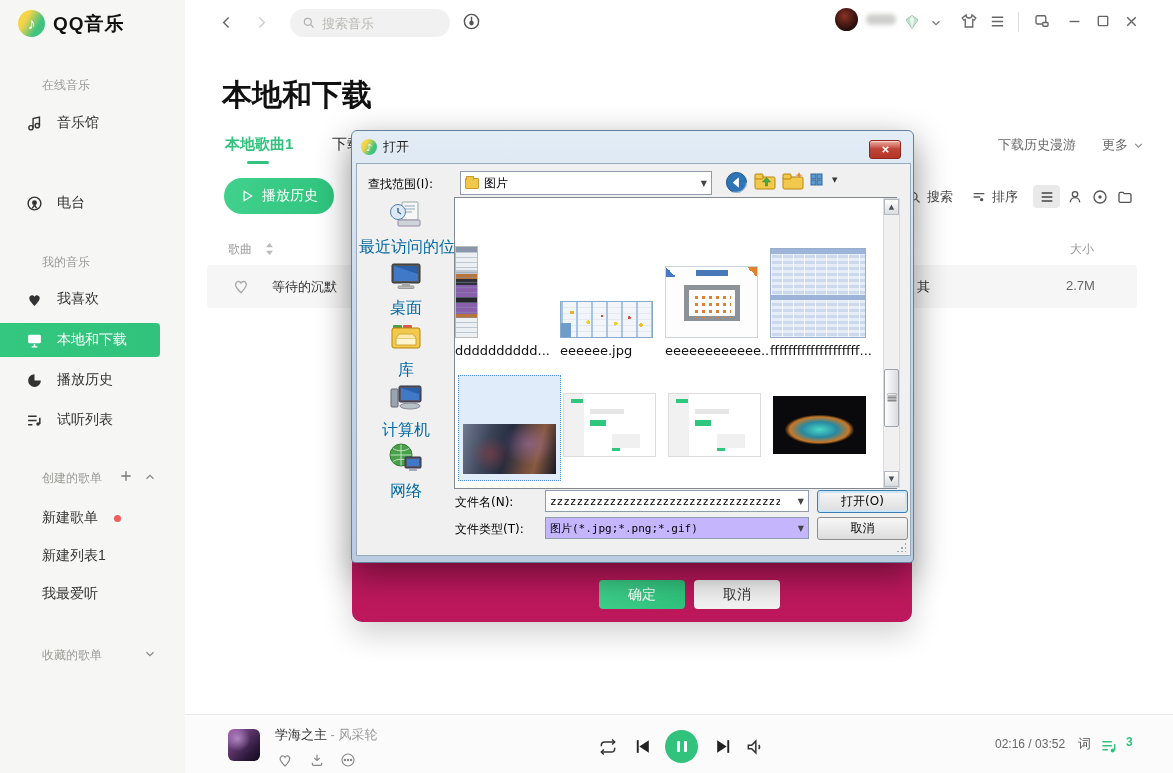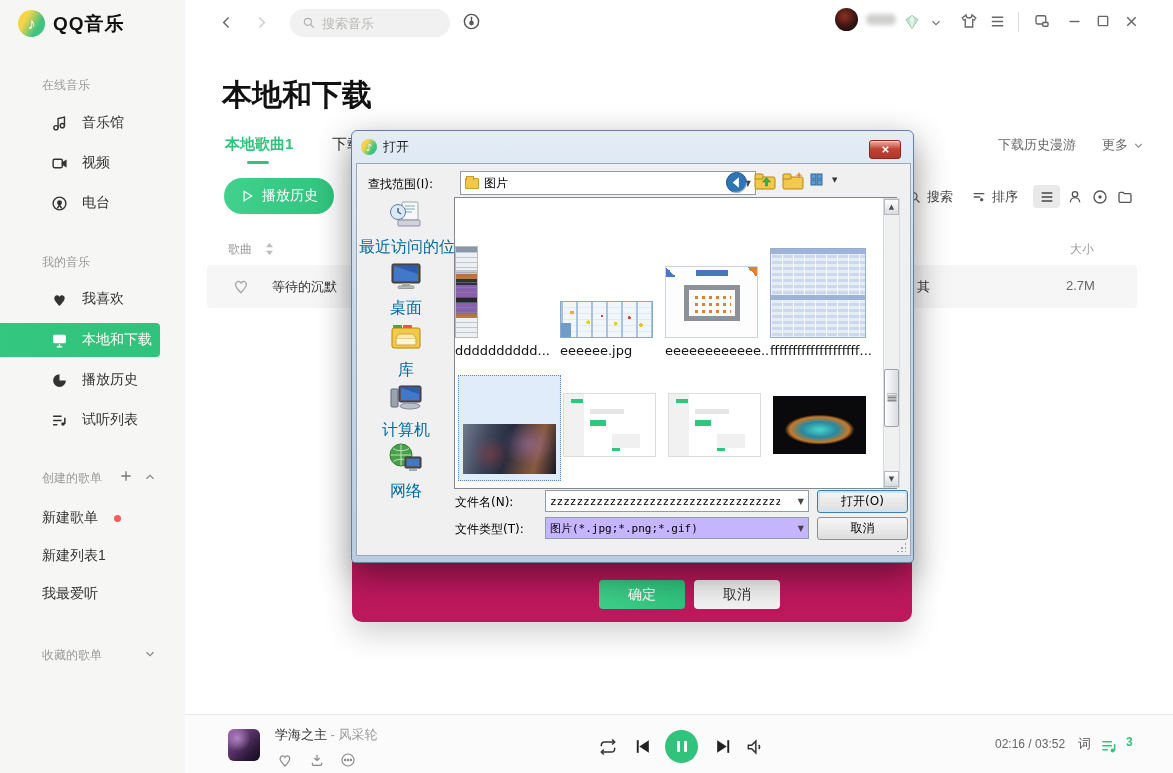--- a/index.html
+++ b/index.html
@@ -6,21 +6,21 @@
   html,body { width:1173px; height:773px; overflow:hidden; }
   body { font-family:"Liberation Sans","DejaVu Sans",sans-serif; background:#fff; }
   .app { position:relative; width:1173px; height:773px; background:#fff; overflow:hidden; }
 
   
   .sidebar { position:absolute; left:0; top:0; width:185px; height:773px; background:#f6f6f4; }
   .logo { position:absolute; left:18px; top:10px; display:flex; align-items:center; gap:8px; }
   .logo-circle { width:27px; height:27px; border-radius:50%; background:linear-gradient(120deg,#f6d448 30%,#3fc380 70%); display:flex; align-items:center; justify-content:center; color:#fff; font-weight:bold; font-size:16px; }
   .logo-tx { font-size:19px; font-weight:bold; color:#111; letter-spacing:1px; }
   .s-label { position:absolute; left:42px; font-size:12px; color:#9a9a96; height:14px; line-height:14px; }
-  .s-item { position:absolute; left:0; width:160px; height:34px; display:flex; align-items:center; gap:14px; padding-left:51px; font-size:14px; color:#333; cursor:pointer; }
+  .s-item { position:absolute; left:0; width:160px; height:34px; display:flex; align-items:center; gap:14px; padding-left:26px; font-size:14px; color:#333; cursor:pointer; }
   .s-item svg { flex:0 0 auto; }
   .s-item.active { background:linear-gradient(90deg,#33c77f,#31c27c); color:#fff; border-radius:0 4px 4px 0; }
   .s-item.plain { padding-left:42px; }
   .dot-red { width:7px; height:7px; border-radius:50%; background:#f45c5c; margin-left:2px; }
   .s-mini { position:absolute; color:#8b8b88; cursor:pointer; display:flex; align-items:center; }
 
   
   .topbar { position:absolute; left:185px; top:0; width:988px; height:45px; background:#fff; }
   .tb { position:absolute; display:flex; align-items:center; justify-content:center; color:#555; cursor:pointer; }
   .search-pill { position:absolute; left:105px; top:9px; width:160px; height:28px; background:#f1f1f1; border-radius:14px; display:flex; align-items:center; padding:0 12px; gap:6px; }
@@ -160,27 +160,20 @@
 
     <div class="s-label" style="top:78px">在线音乐</div>
     <div class="s-item" style="top:106px">
       <svg width="17" height="17" viewBox="0 0 24 24" fill="none" stroke="#333" stroke-width="2">
           <circle cx="7" cy="18" r="3"></circle>
           <path d="M10 18V5l9-2v12"></path>
           <circle cx="16" cy="15" r="3"></circle>
         </svg>
       <span>音乐馆</span>
     </div>
-    <div class="s-item" style="top:146px">
-      <svg width="17" height="17" viewBox="0 0 24 24" fill="none" stroke="#333" stroke-width="2">
-          <rect x="3" y="6" width="13" height="12" rx="2"></rect>
-          <path d="M16 11l5-3v8l-5-3z" fill="#333"></path>
-        </svg>
-      <span>视频</span>
-    </div>
     <div class="s-item" style="top:186px">
       <svg width="17" height="17" viewBox="0 0 24 24" fill="none" stroke="#333" stroke-width="2">
           <circle cx="12" cy="12" r="9"></circle>
           <circle cx="12" cy="11" r="2.5" fill="#333"></circle>
           <path d="M9 19l3-5 3 5"></path>
         </svg>
       <span>电台</span>
     </div>
 
     <div class="s-label" style="top:255px">我的音乐</div>
@@ -409,21 +402,21 @@
     </div>
     <div class="dlg-close">
       <svg width="11" height="11" viewBox="0 0 24 24" fill="none" stroke="#fff" stroke-width="3.5">
           <path d="M6 6l12 12M18 6L6 18"></path>
         </svg>
     </div>
 
     <div class="dlg-body">
 
       <div class="dlg-lbl" style="left:11px; top:12px">查找范围(I):</div>
-      <div class="combo" style="left:103px; top:7px; width:296px; height:24px">
+      <div class="combo" style="left:103px; top:7px; width:252px; height:24px">
         <span class="mini-folder"></span>
         <span>图片</span>
         <span class="arrow">▼</span>
       </div>
       <div class="tool-btn" style="left:368px">
         <svg width="23" height="23" viewBox="0 0 24 24">
             <circle cx="12" cy="12" r="10.5" fill="#2f74b5" stroke="#1a4f86"></circle>
             <circle cx="12" cy="12" r="10.5" fill="none" stroke="rgba(255,255,255,.5)" stroke-width="1.5" stroke-dasharray="20 46"></circle>
             <path d="M14.5 6.5L8 12l6.5 5.5V6.5z" fill="#fff"></path>
           </svg>

